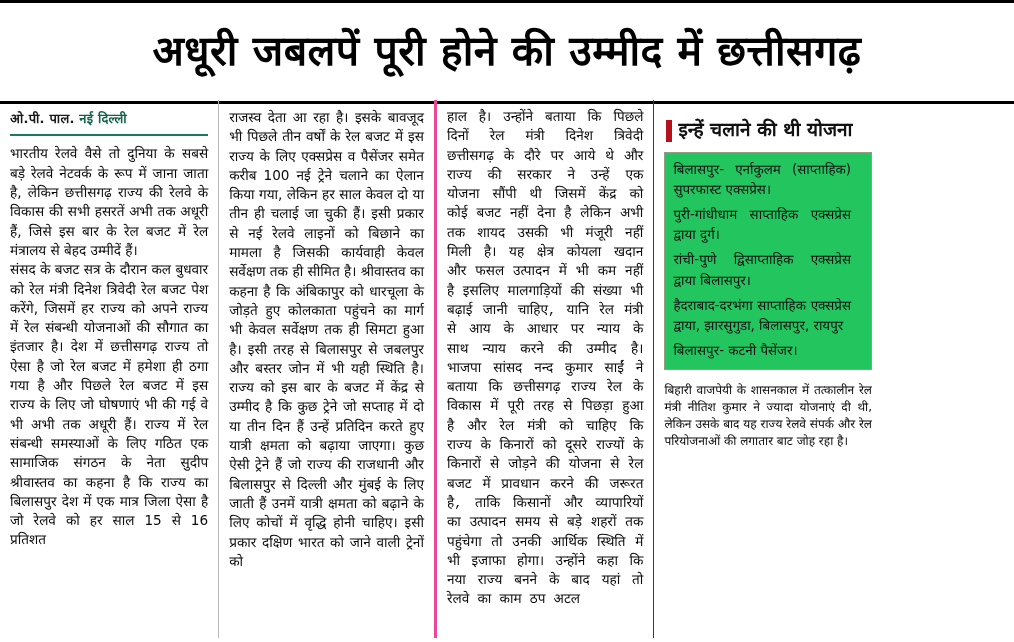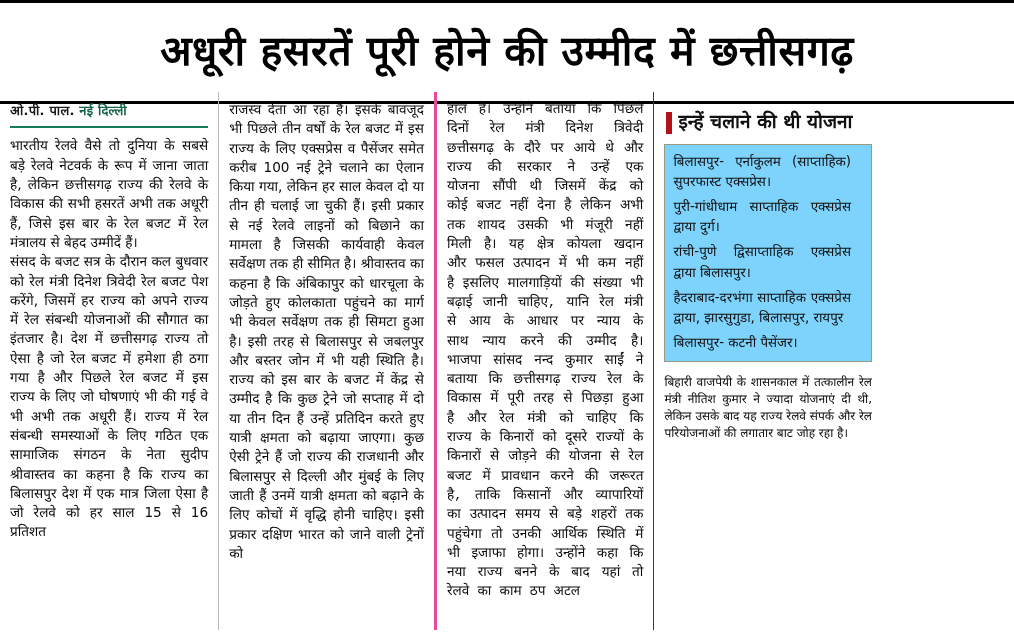--- a/index.html
+++ b/index.html
@@ -36,21 +36,21 @@
     line-height: 1.05;
     letter-spacing: 0.5px;
     color: #000;
     text-align: center;
     white-space: nowrap;
     padding: 0 6px;
   }
   
   .body-area {
     position: absolute;
-    left: 0; top: 92px;
+    left: 0; top: 100px;
     width: 882px;
     height: 538px;
     display: flex;
   }
   .col {
     position: relative;
     padding: 8px 10px 4px 10px;
     font-size: 13.6px;
     line-height: 1.42;
     color: #0b0b0b;
@@ -95,21 +95,21 @@
   }
   .side-head .txt {
     font-size: 19px;
     font-weight: bold;
     color: #111;
     line-height: 1;
     white-space: nowrap;
   }
   .side-box {
     border: 1px solid #9a9a84;
-    background: #7dd3fc;
+    background: #22c55e;
     padding: 7px 20px 8px 8px;
     font-size: 13.4px;
     line-height: 1.5;
     color: #111;
   }
   .side-box .item {
     margin: 0 0 5px 0;
   }
   .side-box .item:last-child { margin-bottom: 0; }
   .side-foot {
@@ -119,21 +119,21 @@
     text-align: justify;
     color: #0b0b0b;
   }
 </style>
 </head>
 <body>
 
 <div id="page">
 
   <div class="headline-wrap">
-    <div class="headline">अधूरी हसरतें पूरी होने की उम्मीद में छत्तीसगढ़</div>
+    <div class="headline">अधूरी जबलपें पूरी होने की उम्मीद में छत्तीसगढ़</div>
   </div>
 
   <div class="body-area">
 
     <div class="col col-1">
       <div class="byline">
         <span>ओ.पी. पाल</span><span>. </span><span class="place">नई दिल्ली</span>
       </div>
       <div class="byline-rule"></div>
       <p class="para">भारतीय रेलवे वैसे तो दुनिया के सबसे बड़े रेलवे नेटवर्क के रूप में जाना जाता है, लेकिन छत्तीसगढ़ राज्य की रेलवे के विकास की सभी हसरतें अभी तक अधूरी हैं, जिसे इस बार के रेल बजट में रेल मंत्रालय से बेहद उम्मीदें हैं।</p>

